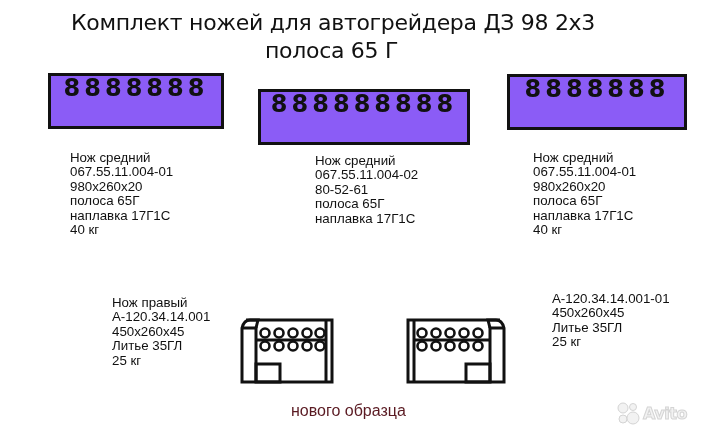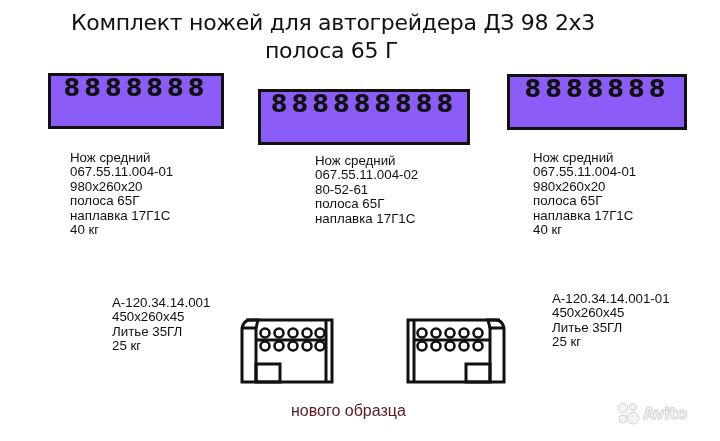--- a/index.html
+++ b/index.html
@@ -113,20 +113,21 @@
 <div id="spec-right" class="spec">
   <div class="b">Нож средний</div>
   <div class="b">067.55.11.004-01</div>
   <div class="b">980х260х20</div>
   <div>полоса 65Г</div>
   <div>наплавка 17Г1С</div>
   <div>40 кг</div>
 </div>
 
 <div id="spec-pr" class="spec">
+  <div class="b">Нож правый</div>
   <div class="b">А-120.34.14.001</div>
   <div>450х260х45</div>
   <div>Литье 35ГЛ</div>
   <div>25 кг</div>
 </div>
 
 <div id="spec-lv" class="spec">
   <div class="b">А-120.34.14.001-01</div>
   <div>450х260х45</div>
   <div>Литье 35ГЛ</div>

